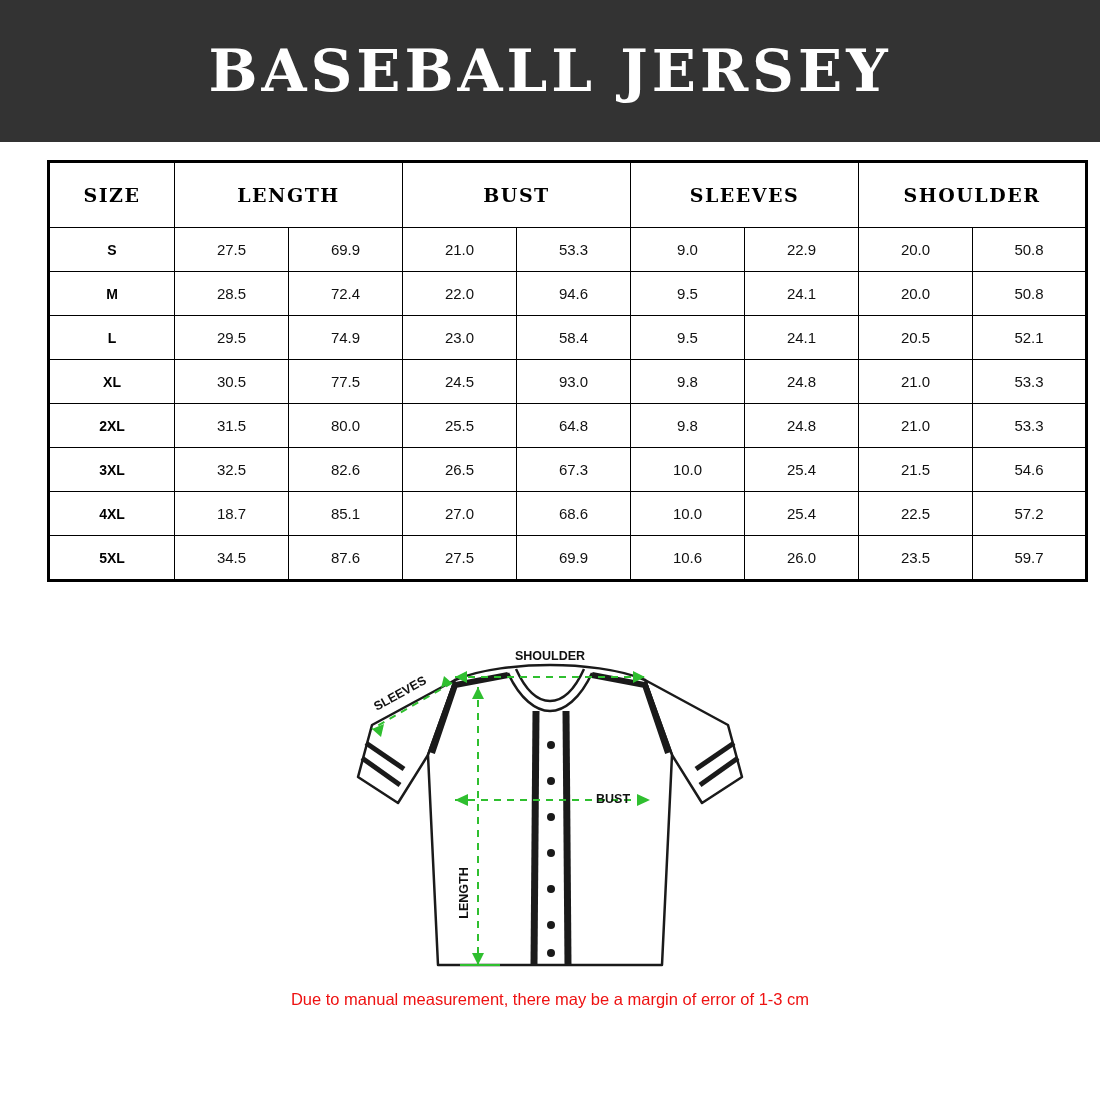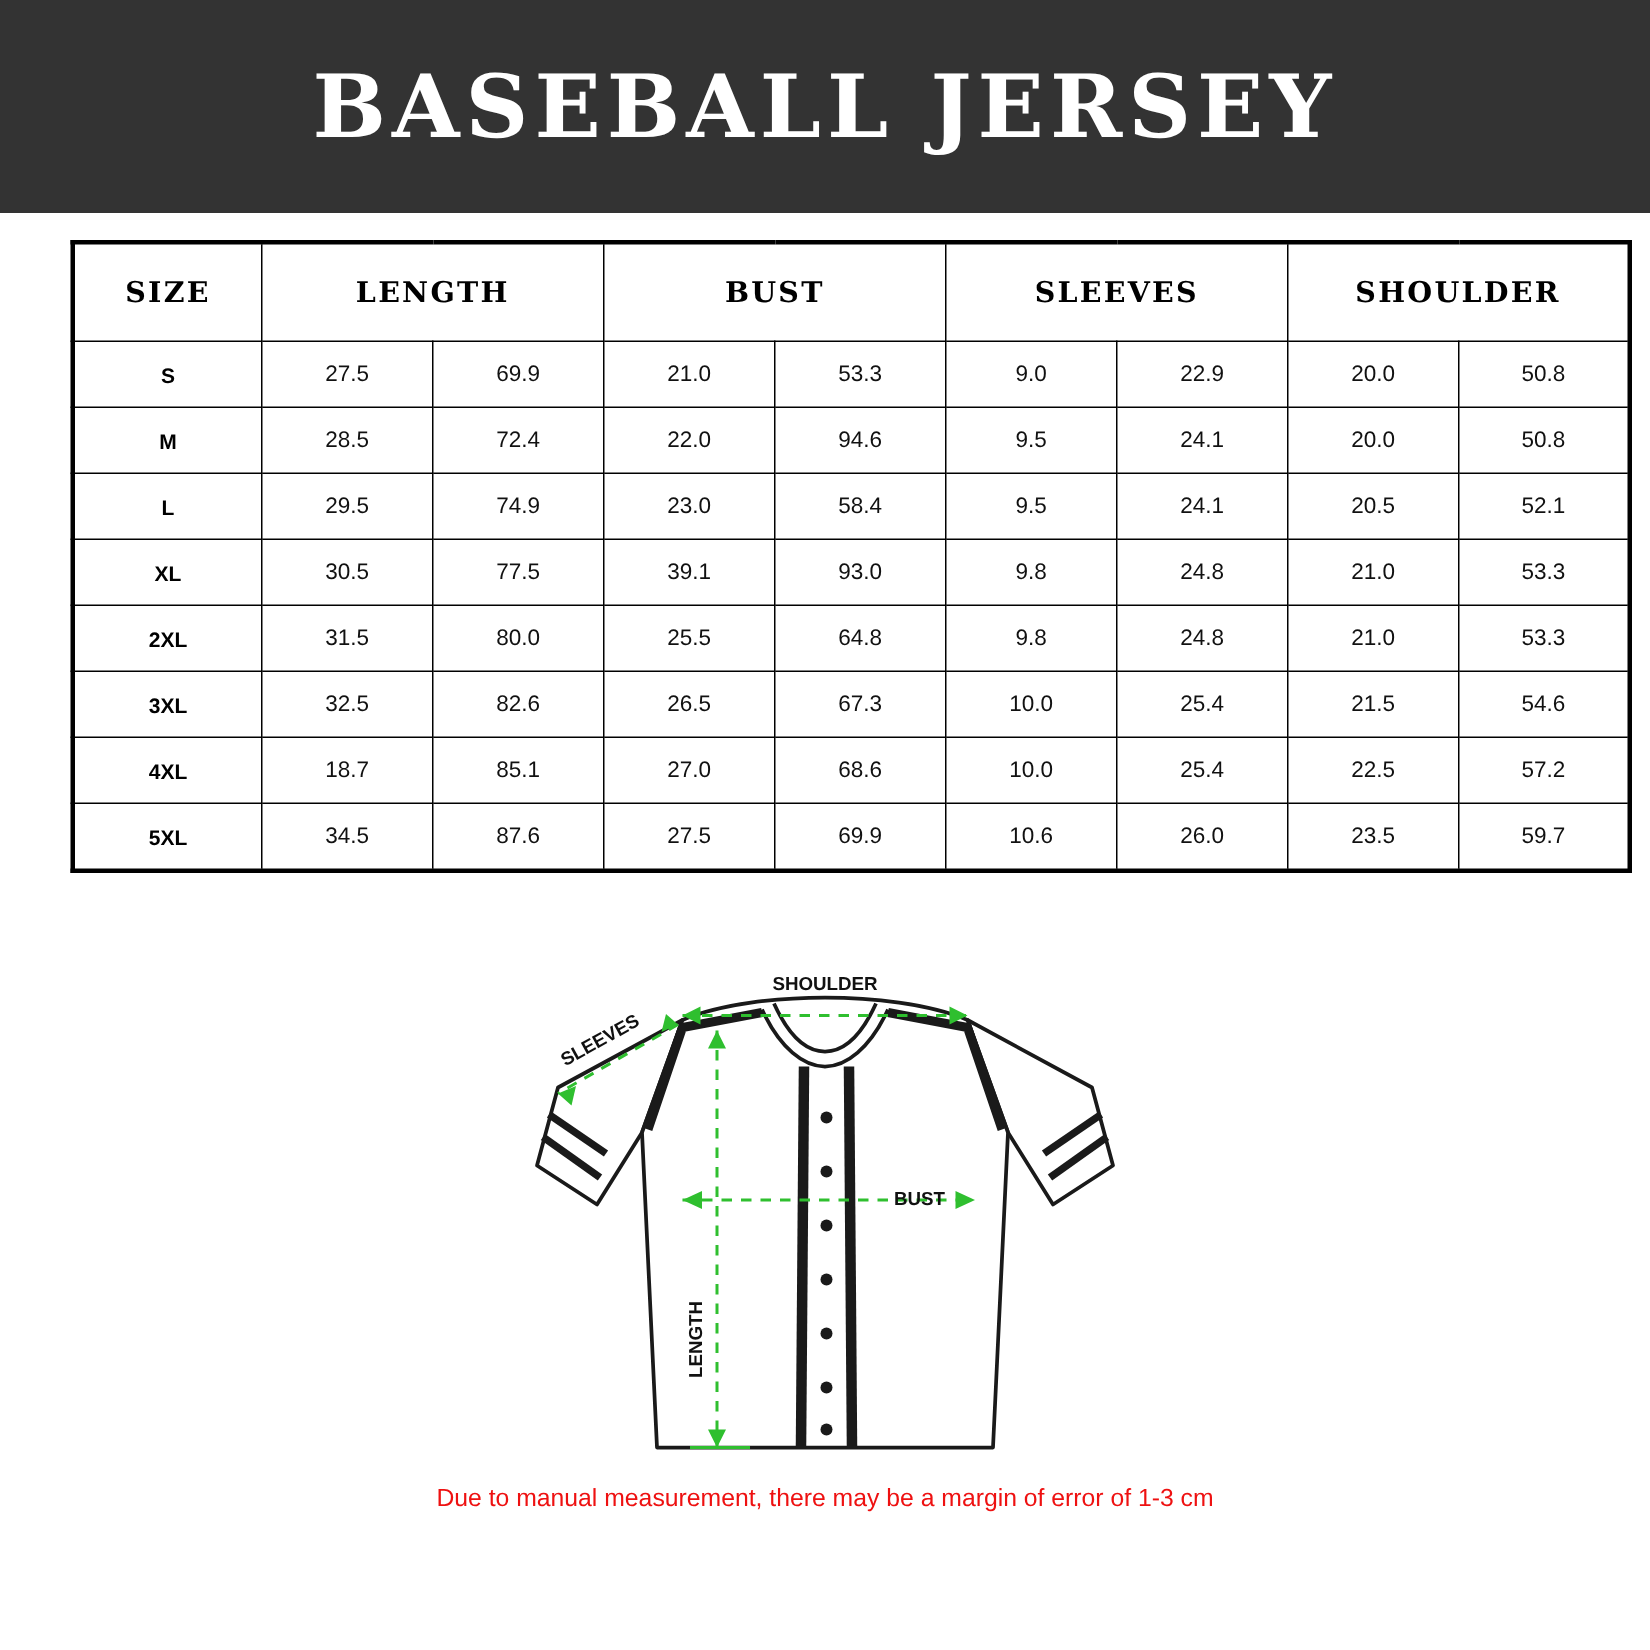--- a/index.html
+++ b/index.html
@@ -171,21 +171,21 @@
           <td class="val">58.4</td>
           <td class="val">9.5</td>
           <td class="val">24.1</td>
           <td class="val">20.5</td>
           <td class="val">52.1</td>
         </tr>
         <tr>
           <td class="size-cell">XL</td>
           <td class="val">30.5</td>
           <td class="val">77.5</td>
-          <td class="val">39.1</td>
+          <td class="val">24.5</td>
           <td class="val">93.0</td>
           <td class="val">9.8</td>
           <td class="val">24.8</td>
           <td class="val">21.0</td>
           <td class="val">53.3</td>
         </tr>
         <tr>
           <td class="size-cell">2XL</td>
           <td class="val">31.5</td>
           <td class="val">80.0</td>

